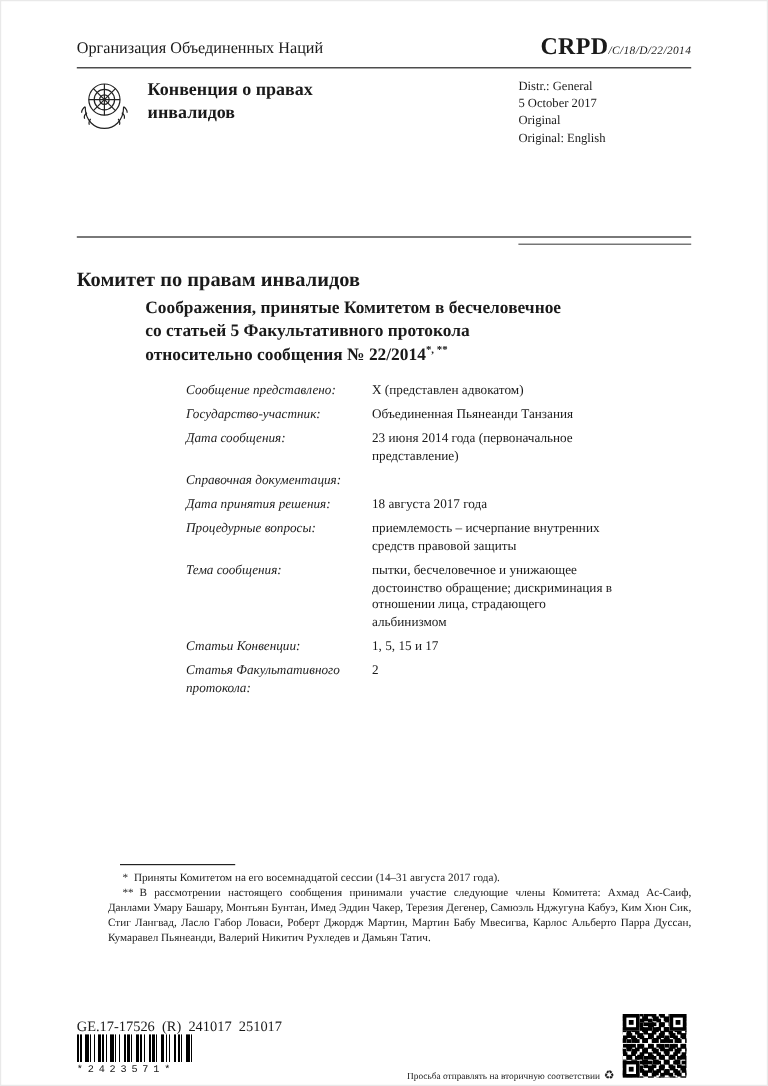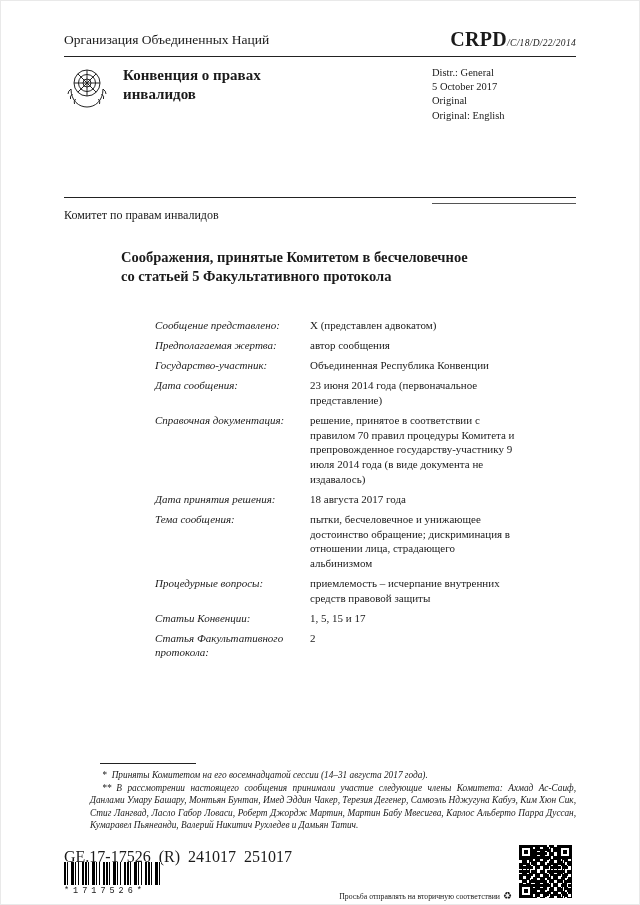--- a/index.html
+++ b/index.html
@@ -21,36 +21,36 @@
   .doc-symbol { font-size:20px; font-weight:bold; letter-spacing:.3px; white-space:nowrap; }
   .doc-symbol-suffix { font-size:9.5px; font-weight:normal;font-style:italic; }
   
   .masthead { position:absolute; top:64px; left:64px; right:64px; display:flex; align-items:flex-start; }
   .emblem { width:46px; height:46px; margin-right:13px; flex:0 0 auto; }
   .conv-title { width:200px; font-size:15px; font-weight:bold; line-height:1.25; margin-top:2px; }
   .distr-block { margin-left:auto; width:144px; font-size:10.5px; line-height:1.35; margin-top:2px; }
   
   .rule-main { position:absolute; top:197px; left:64px; right:64px; border-top:1.5px solid #222; }
   .rule-right { position:absolute; top:203px; left:432px; right:64px; border-top:1px solid #555; }
-  .committee { position:absolute; top:208px; left:64px; font-size:12px; font-weight:normal; }
+  .committee { position:absolute; top:223px; left:64px; font-size:17px; font-weight:bold; }
   
   .views-title { position:absolute; top:248px; left:121px; width:400px; font-size:14.5px; font-weight:bold; line-height:1.3; }
   .views-title sup { font-size:9px; font-weight:bold; }
   
   .fields { position:absolute; top:318px; left:155px; width:360px; font-size:11px; line-height:1.33; }
   .field-row { display:flex; margin-bottom:5.5px; }
   .field-label { flex:0 0 155px; padding-right:10px; font-style:italic; }
   .field-value { flex:1; }
   
-  .footnotes { position:absolute; top:763px; left:90px; right:64px; font-size:9.3px; line-height:1.35;font-style:italic; }
+  .footnotes { position:absolute; top:720px; left:90px; right:64px; font-size:9.3px; line-height:1.35; }
   .fn-rule { width:96px; border-top:1px solid #222; margin:0 0 5px 10px; }
   .fn { text-indent:12px; text-align:justify; }
   .fn-marker { padding-right:5px; }
   
-  .ge-line { position:absolute; left:64px; top:848px; font-size:16px; white-space:pre; }
+  .ge-line { position:absolute; left:64px; top:848px; font-size:12px; white-space:pre; }
   .barcode-wrap { position:absolute; left:64px; top:862px; width:100px; }
   .barcode {
     width:97px; height:23px;
     background: repeating-linear-gradient(90deg,
       #000 0 2px, #fff 2px 3px, #000 3px 4px, #fff 4px 7px,
       #000 7px 10px, #fff 10px 11px, #000 11px 12px, #fff 12px 14px,
       #000 14px 15px, #fff 15px 18px, #000 18px 20px, #fff 20px 21px);
   }
   .barcode-caption { font-family:"Liberation Mono", monospace; font-size:8.5px; letter-spacing:4px; margin-top:1px; white-space:nowrap; }
   .qr { position:absolute; top:845px; right:68px; width:53px; height:53px;
@@ -99,54 +99,50 @@
   </div>
 
   <div class="rule-main"></div>
   <div class="rule-right"></div>
 
   <div class="committee">Комитет по правам инвалидов</div>
 
   <div class="views-title">
     <div>Соображения, принятые Комитетом в бесчеловечное</div>
     <div>со статьей 5 Факультативного протокола</div>
+    <div><span>относительно сообщения № 22/2014</span><sup>*, **</sup></div>
   </div>
 
   <div class="fields">
     <div class="field-row">
       <div class="field-label">Сообщение представлено:</div>
       <div class="field-value">Х (представлен адвокатом)</div>
     </div>
     <div class="field-row">
-      <div class="field-label">Предполагаемая жертва:</div>
-      <div class="field-value">автор сообщения</div>
-    </div>
-    <div class="field-row">
       <div class="field-label">Государство-участник:</div>
-      <div class="field-value">Объединенная Республика Конвенции</div>
+      <div class="field-value">Объединенная Пьянеанди Танзания</div>
     </div>
     <div class="field-row">
       <div class="field-label">Дата сообщения:</div>
       <div class="field-value">23 июня 2014 года (первоначальное представление)</div>
     </div>
     <div class="field-row">
       <div class="field-label">Справочная документация:</div>
-      <div class="field-value">решение, принятое в соответствии с правилом 70 правил процедуры Комитета и препровожденное государству-участнику 9 июля 2014 года (в виде документа не издавалось)</div>
     </div>
     <div class="field-row">
       <div class="field-label">Дата принятия решения:</div>
       <div class="field-value">18 августа 2017 года</div>
     </div>
     <div class="field-row">
+      <div class="field-label">Процедурные вопросы:</div>
+      <div class="field-value">приемлемость – исчерпание внутренних средств правовой защиты</div>
+    </div>
+    <div class="field-row">
       <div class="field-label">Тема сообщения:</div>
       <div class="field-value">пытки, бесчеловечное и унижающее достоинство обращение; дискриминация в отношении лица, страдающего альбинизмом</div>
-    </div>
-    <div class="field-row">
-      <div class="field-label">Процедурные вопросы:</div>
-      <div class="field-value">приемлемость – исчерпание внутренних средств правовой защиты</div>
     </div>
     <div class="field-row">
       <div class="field-label">Статьи Конвенции:</div>
       <div class="field-value">1, 5, 15 и 17</div>
     </div>
     <div class="field-row">
       <div class="field-label">Статья Факультативного протокола:</div>
       <div class="field-value">2</div>
     </div>
   </div>
@@ -158,21 +154,21 @@
     </div>
     <div class="fn">
       <span class="fn-marker">**</span><span>В рассмотрении настоящего сообщения принимали участие следующие члены Комитета: Ахмад Ас-Саиф, Данлами Умару Башару, Монтьян Бунтан, Имед Эддин Чакер, Терезия Дегенер, Самюэль Нджугуна Кабуэ, Ким Хюн Сик, Стиг Лангвад, Ласло Габор Ловаси, Роберт Джордж Мартин, Мартин Бабу Мвесигва, Карлос Альберто Парра Дуссан, Кумаравел Пьянеанди, Валерий Никитич Рухледев и Дамьян Татич.</span>
     </div>
   </div>
 
   <div class="ge-line">GE.17-17526  (R)  241017  251017</div>
 
   <div class="barcode-wrap">
     <div class="barcode"></div>
-    <div class="barcode-caption">*1717526*</div>
+    <div class="barcode-caption">*2423571*</div>
   </div>
 
   <div class="recycle">
     <span>Просьба отправлять на вторичную соответствии</span><span class="recycle-icon">♻</span>
   </div>
 
   <div class="qr">
     <div class="qr-finder qr-tl"></div>
     <div class="qr-finder qr-tr"></div>
     <div class="qr-finder qr-bl"></div>

